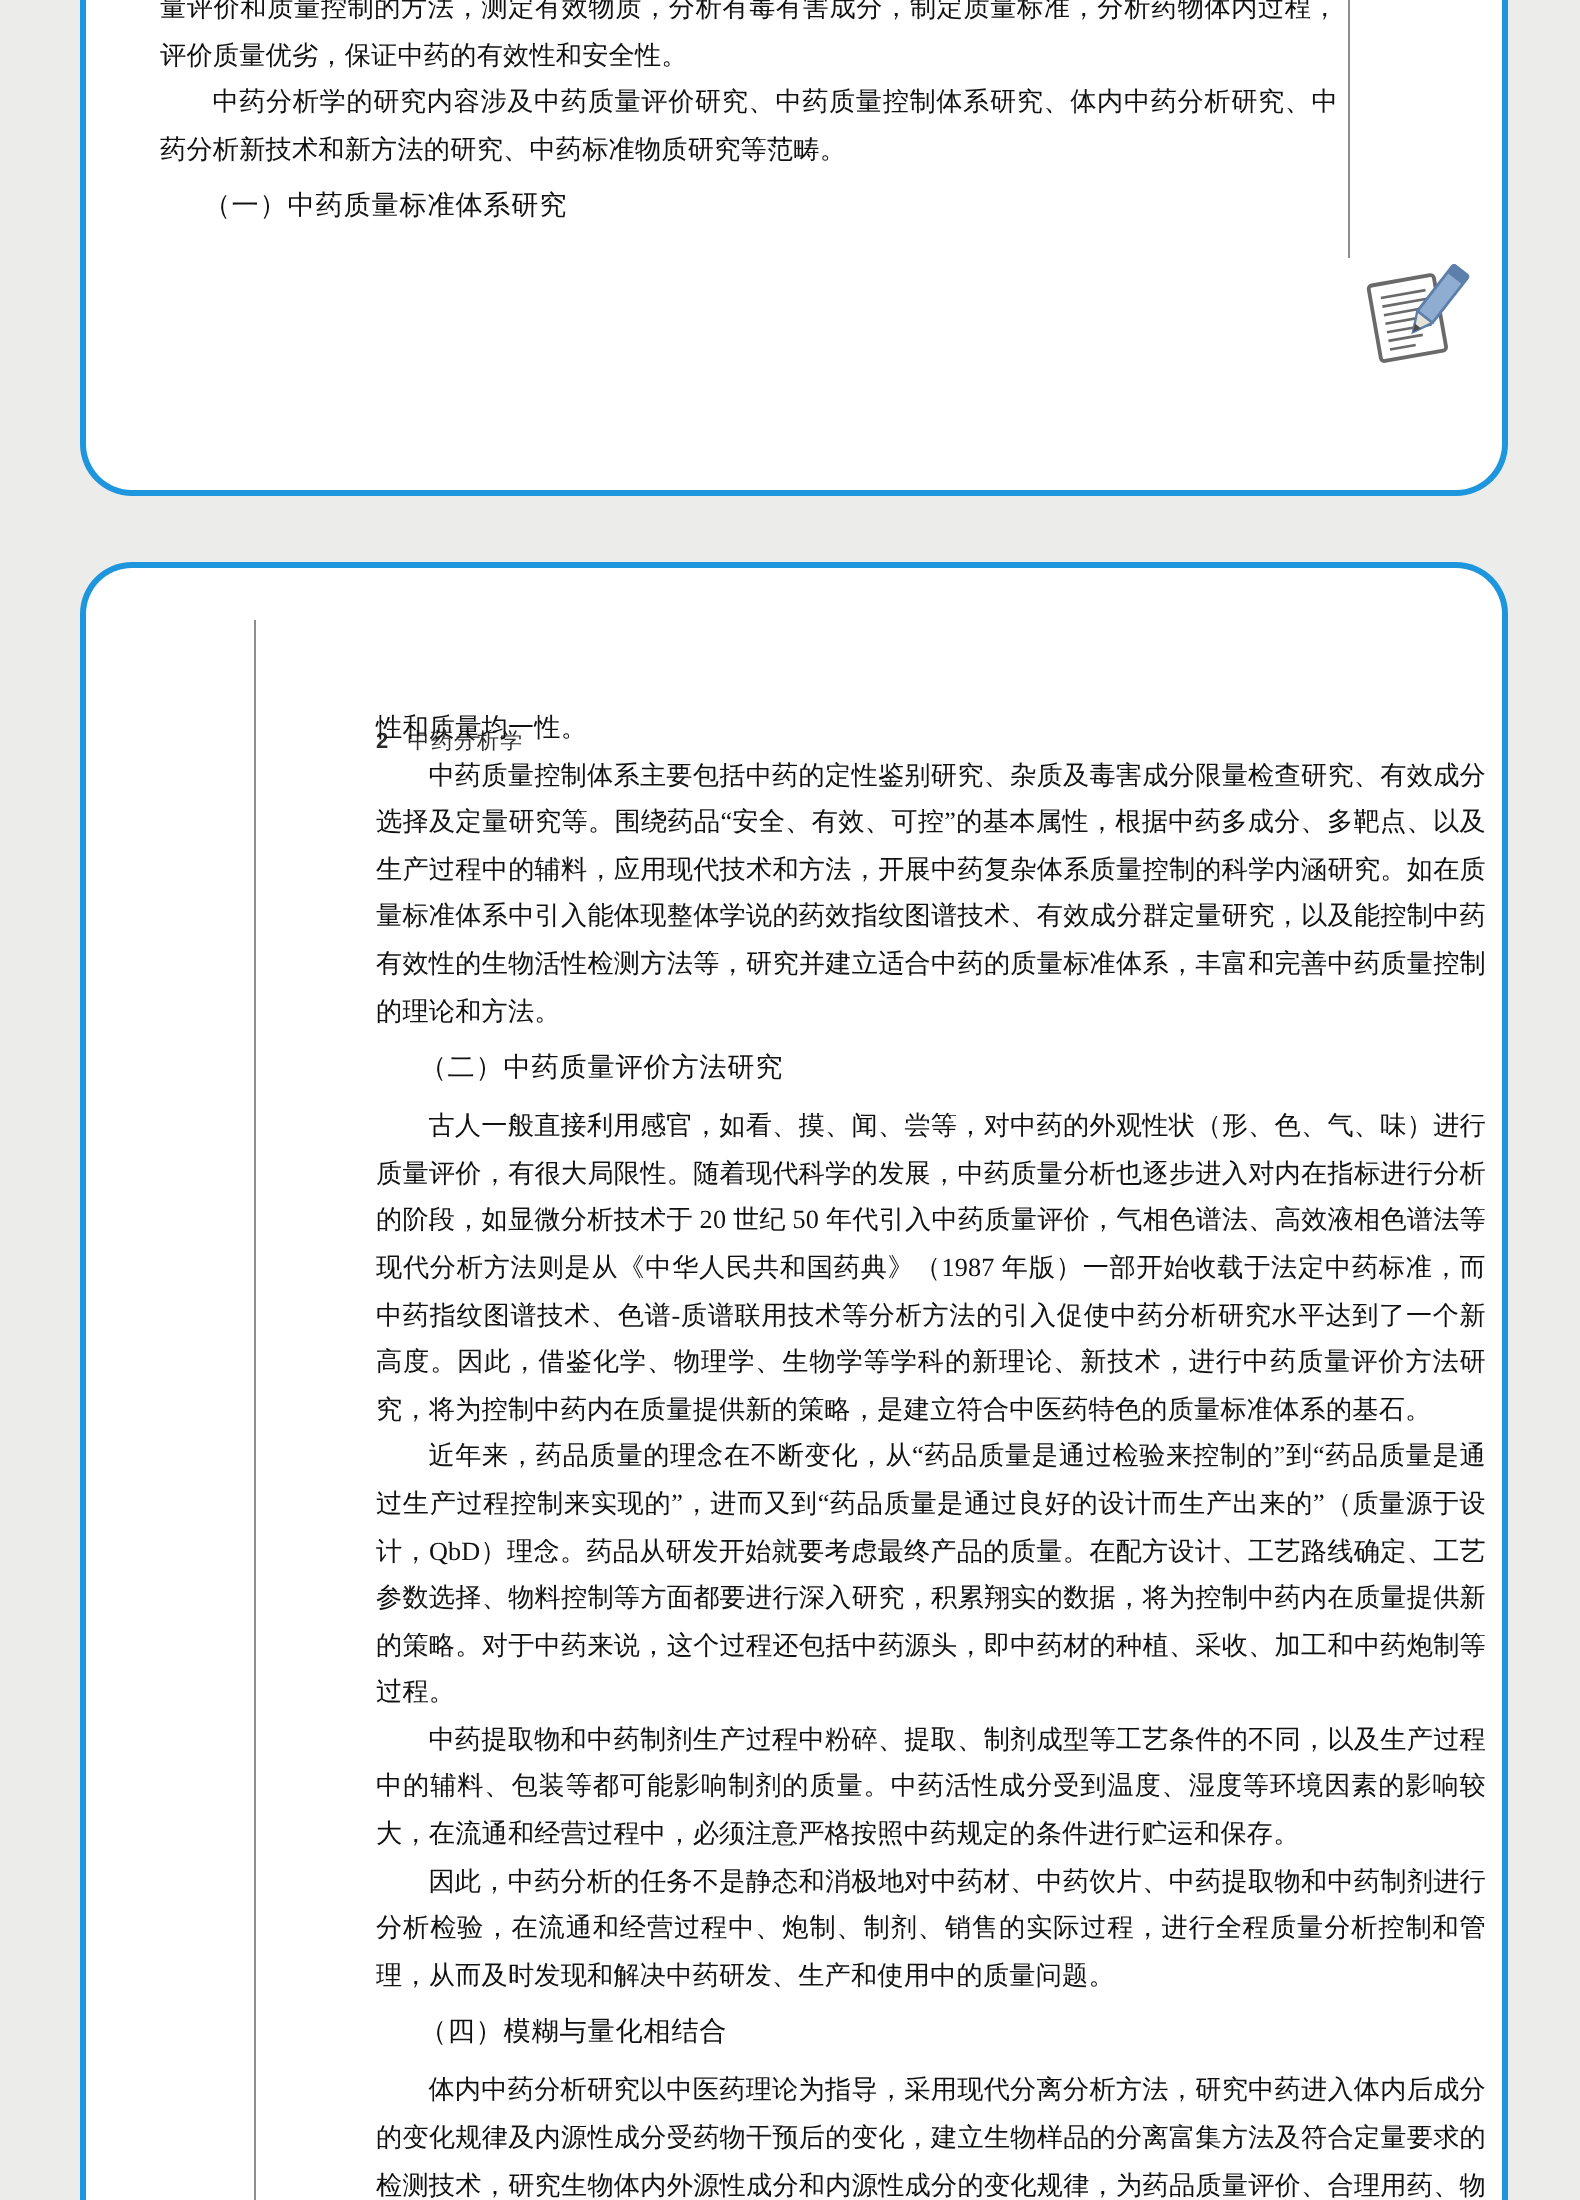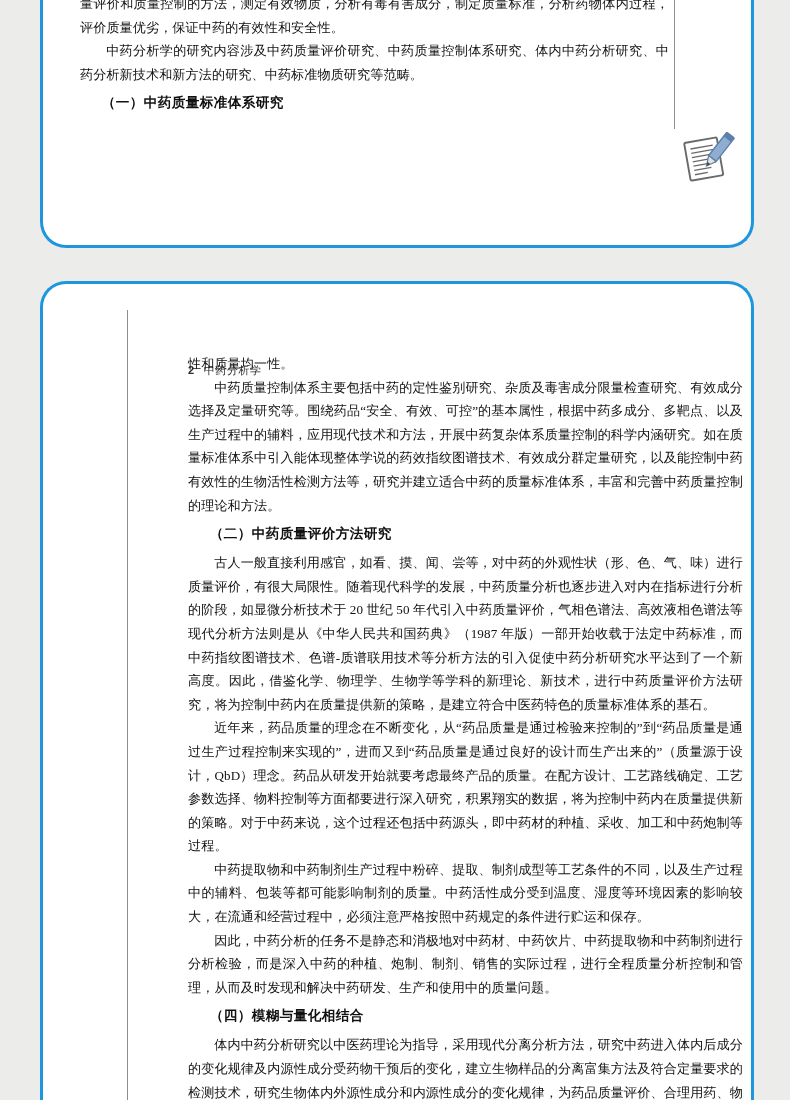--- a/index.html
+++ b/index.html
@@ -87,21 +87,21 @@
   }
 
   .para {
     margin: 0;
     text-indent: 2em;
   }
   .para.no-indent { text-indent: 0; }
 
   .sec-head {
     margin: 0;
-    font-weight: bold;
+    font-weight: normal;
     font-size: 13.6px;
     line-height: 34px;
     text-indent: 1.6em;
     letter-spacing: 0.4px;
   }
 
   .running-head {
     position: absolute;
     left: 145px;
     top: 38px;
@@ -192,21 +192,21 @@
         <span class="folio">2</span><span>中药分析学</span>
       </div>
 
       <div class="book-body">
         <p class="para no-indent">性和质量均一性。</p>
         <p class="para">中药质量控制体系主要包括中药的定性鉴别研究、杂质及毒害成分限量检查研究、有效成分选择及定量研究等。围绕药品“安全、有效、可控”的基本属性，根据中药多成分、多靶点、以及生产过程中的辅料，应用现代技术和方法，开展中药复杂体系质量控制的科学内涵研究。如在质量标准体系中引入能体现整体学说的药效指纹图谱技术、有效成分群定量研究，以及能控制中药有效性的生物活性检测方法等，研究并建立适合中药的质量标准体系，丰富和完善中药质量控制的理论和方法。</p>
         <p class="sec-head">（二）中药质量评价方法研究</p>
         <p class="para">古人一般直接利用感官，如看、摸、闻、尝等，对中药的外观性状（形、色、气、味）进行质量评价，有很大局限性。随着现代科学的发展，中药质量分析也逐步进入对内在指标进行分析的阶段，如显微分析技术于 20 世纪 50 年代引入中药质量评价，气相色谱法、高效液相色谱法等现代分析方法则是从《中华人民共和国药典》（1987 年版）一部开始收载于法定中药标准，而中药指纹图谱技术、色谱-质谱联用技术等分析方法的引入促使中药分析研究水平达到了一个新高度。因此，借鉴化学、物理学、生物学等学科的新理论、新技术，进行中药质量评价方法研究，将为控制中药内在质量提供新的策略，是建立符合中医药特色的质量标准体系的基石。</p>
         <p class="para">近年来，药品质量的理念在不断变化，从“药品质量是通过检验来控制的”到“药品质量是通过生产过程控制来实现的”，进而又到“药品质量是通过良好的设计而生产出来的”（质量源于设计，QbD）理念。药品从研发开始就要考虑最终产品的质量。在配方设计、工艺路线确定、工艺参数选择、物料控制等方面都要进行深入研究，积累翔实的数据，将为控制中药内在质量提供新的策略。对于中药来说，这个过程还包括中药源头，即中药材的种植、采收、加工和中药炮制等过程。</p>
         <p class="para">中药提取物和中药制剂生产过程中粉碎、提取、制剂成型等工艺条件的不同，以及生产过程中的辅料、包装等都可能影响制剂的质量。中药活性成分受到温度、湿度等环境因素的影响较大，在流通和经营过程中，必须注意严格按照中药规定的条件进行贮运和保存。</p>
-        <p class="para">因此，中药分析的任务不是静态和消极地对中药材、中药饮片、中药提取物和中药制剂进行分析检验，而是深入中药的种植、炮制、制剂、销售的实际过程，进行全程质量分析控制和管理，从而及时发现和解决中药研发、生产和使用中的质量问题。</p>
+        <p class="para">因此，中药分析的任务不是静态和消极地对中药材、中药饮片、中药提取物和中药制剂进行分析检验，在流通和经营过程中、炮制、制剂、销售的实际过程，进行全程质量分析控制和管理，从而及时发现和解决中药研发、生产和使用中的质量问题。</p>
         <p class="sec-head">（四）模糊与量化相结合</p>
         <p class="para">体内中药分析研究以中医药理论为指导，采用现代分离分析方法，研究中药进入体内后成分的变化规律及内源性成分受药物干预后的变化，建立生物样品的分离富集方法及符合定量要求的检测技术，研究生物体内外源性成分和内源性成分的变化规律，为药品质量评价、合理用药、物质基础研究等提供依据。</p>
       </div>
 
     </div>
   </div>
 
 </div>
 
 </body></html>

